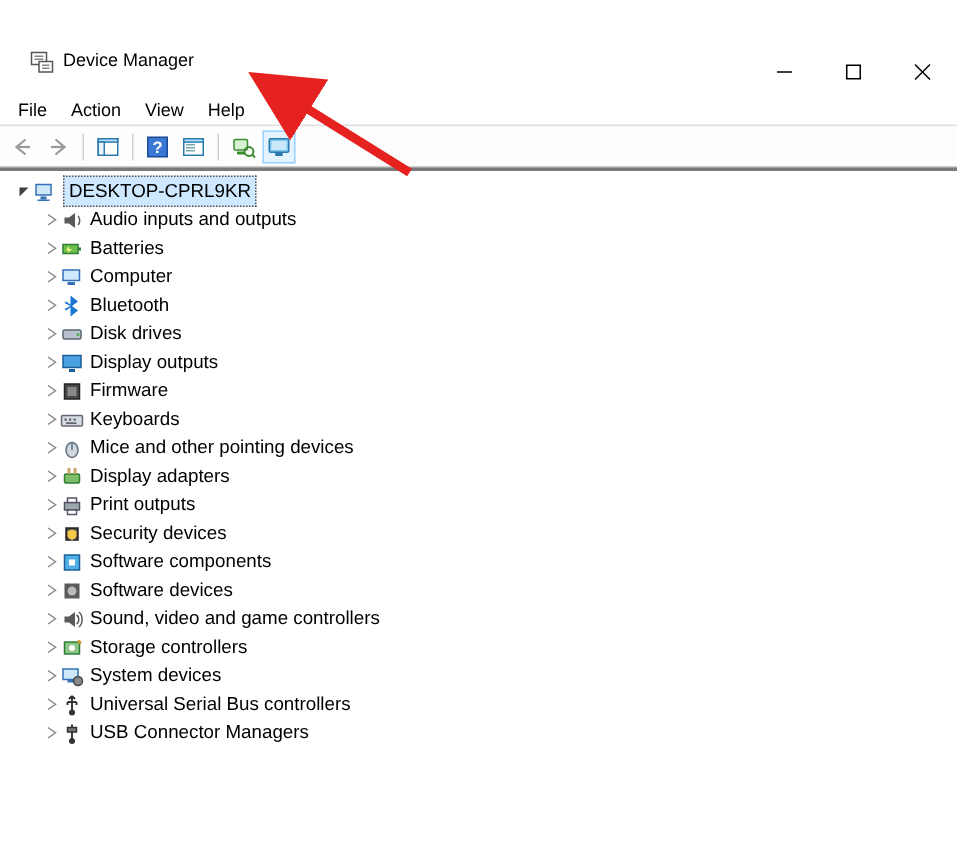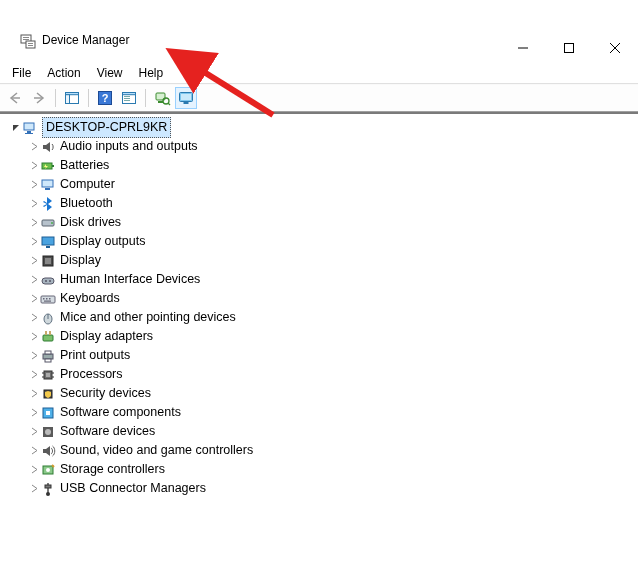--- a/index.html
+++ b/index.html
@@ -250,36 +250,21 @@
           <svg width="9" height="9" viewBox="0 0 9 9">
             <path d="M2 1 L7 4.5 L2 8" fill="none" stroke="#888" stroke-width="1"></path>
           </svg>
         </span>
         <span class="node-icon">
           <svg viewBox="0 0 16 16">
             <rect x="3" y="3" width="10" height="10" fill="#4b4b4b" stroke="#222"></rect>
             <rect x="5" y="5" width="6" height="6" fill="#888"></rect>
           </svg>
         </span>
-        <span>Display</span>
-      </div>
-      <div class="child-row">
-        <span class="expand-arrow">
-          <svg width="9" height="9" viewBox="0 0 9 9">
-            <path d="M2 1 L7 4.5 L2 8" fill="none" stroke="#888" stroke-width="1"></path>
-          </svg>
-        </span>
-        <span class="node-icon">
-          <svg viewBox="0 0 16 16">
-            <rect x="2" y="6" width="12" height="6" rx="3" fill="#a8b5c0" stroke="#556"></rect>
-            <circle cx="6" cy="9" r="1" fill="#556"></circle>
-            <circle cx="10" cy="9" r="1" fill="#556"></circle>
-          </svg>
-        </span>
-        <span>Human Interface Devices</span>
+        <span>Firmware</span>
       </div>
       <div class="child-row">
         <span class="expand-arrow">
           <svg width="9" height="9" viewBox="0 0 9 9">
             <path d="M2 1 L7 4.5 L2 8" fill="none" stroke="#888" stroke-width="1"></path>
           </svg>
         </span>
         <span class="node-icon">
           <svg viewBox="0 0 16 16">
             <rect x="1" y="5" width="14" height="7" rx="1" fill="#d5dce2" stroke="#667"></rect>
@@ -336,38 +321,20 @@
         <span>Print outputs</span>
       </div>
       <div class="child-row">
         <span class="expand-arrow">
           <svg width="9" height="9" viewBox="0 0 9 9">
             <path d="M2 1 L7 4.5 L2 8" fill="none" stroke="#888" stroke-width="1"></path>
           </svg>
         </span>
         <span class="node-icon">
           <svg viewBox="0 0 16 16">
-            <rect x="4" y="4" width="8" height="8" fill="#6d6d6d" stroke="#333"></rect>
-            <rect x="6" y="6" width="4" height="4" fill="#aaa"></rect>
-            <line x1="2" y1="6" x2="4" y2="6" stroke="#333"></line>
-            <line x1="2" y1="10" x2="4" y2="10" stroke="#333"></line>
-            <line x1="12" y1="6" x2="14" y2="6" stroke="#333"></line>
-            <line x1="12" y1="10" x2="14" y2="10" stroke="#333"></line>
-          </svg>
-        </span>
-        <span>Processors</span>
-      </div>
-      <div class="child-row">
-        <span class="expand-arrow">
-          <svg width="9" height="9" viewBox="0 0 9 9">
-            <path d="M2 1 L7 4.5 L2 8" fill="none" stroke="#888" stroke-width="1"></path>
-          </svg>
-        </span>
-        <span class="node-icon">
-          <svg viewBox="0 0 16 16">
             <rect x="4" y="4" width="8" height="8" fill="#4b4b4b" stroke="#222"></rect>
             <path d="M8 5l3 1v3c0 2-3 3-3 3s-3-1-3-3V6z" fill="#f3c94b"></path>
           </svg>
         </span>
         <span>Security devices</span>
       </div>
       <div class="child-row">
         <span class="expand-arrow">
           <svg width="9" height="9" viewBox="0 0 9 9">
             <path d="M2 1 L7 4.5 L2 8" fill="none" stroke="#888" stroke-width="1"></path>
@@ -416,20 +383,49 @@
           </svg>
         </span>
         <span class="node-icon">
           <svg viewBox="0 0 16 16">
             <rect x="3" y="4" width="10" height="8" fill="#8bc98a" stroke="#2e7d32"></rect>
             <circle cx="8" cy="8" r="2" fill="#fff"></circle>
             <path d="M12 3l2 2" stroke="#d19a2e" stroke-width="2"></path>
           </svg>
         </span>
         <span>Storage controllers</span>
+      </div>
+      <div class="child-row">
+        <span class="expand-arrow">
+          <svg width="9" height="9" viewBox="0 0 9 9">
+            <path d="M2 1 L7 4.5 L2 8" fill="none" stroke="#888" stroke-width="1"></path>
+          </svg>
+        </span>
+        <span class="node-icon">
+          <svg viewBox="0 0 16 16">
+            <rect x="2" y="3" width="10" height="7" fill="#cfe8fb" stroke="#3471b8"></rect>
+            <rect x="5" y="10" width="4" height="2" fill="#3471b8"></rect>
+            <circle cx="12" cy="11" r="3" fill="#888" stroke="#444"></circle>
+          </svg>
+        </span>
+        <span>System devices</span>
+      </div>
+      <div class="child-row">
+        <span class="expand-arrow">
+          <svg width="9" height="9" viewBox="0 0 9 9">
+            <path d="M2 1 L7 4.5 L2 8" fill="none" stroke="#888" stroke-width="1"></path>
+          </svg>
+        </span>
+        <span class="node-icon">
+          <svg viewBox="0 0 16 16">
+            <path d="M8 2v10M8 2l-2 2M8 2l2 2M5 6h6M5 6v2M11 6v2" fill="none" stroke="#333" stroke-width="1.3"></path>
+            <circle cx="8" cy="13" r="2" fill="#333"></circle>
+          </svg>
+        </span>
+        <span>Universal Serial Bus controllers</span>
       </div>
       <div class="child-row">
         <span class="expand-arrow">
           <svg width="9" height="9" viewBox="0 0 9 9">
             <path d="M2 1 L7 4.5 L2 8" fill="none" stroke="#888" stroke-width="1"></path>
           </svg>
         </span>
         <span class="node-icon">
           <svg viewBox="0 0 16 16">
             <path d="M8 2v10" stroke="#333" stroke-width="1.3"></path>

